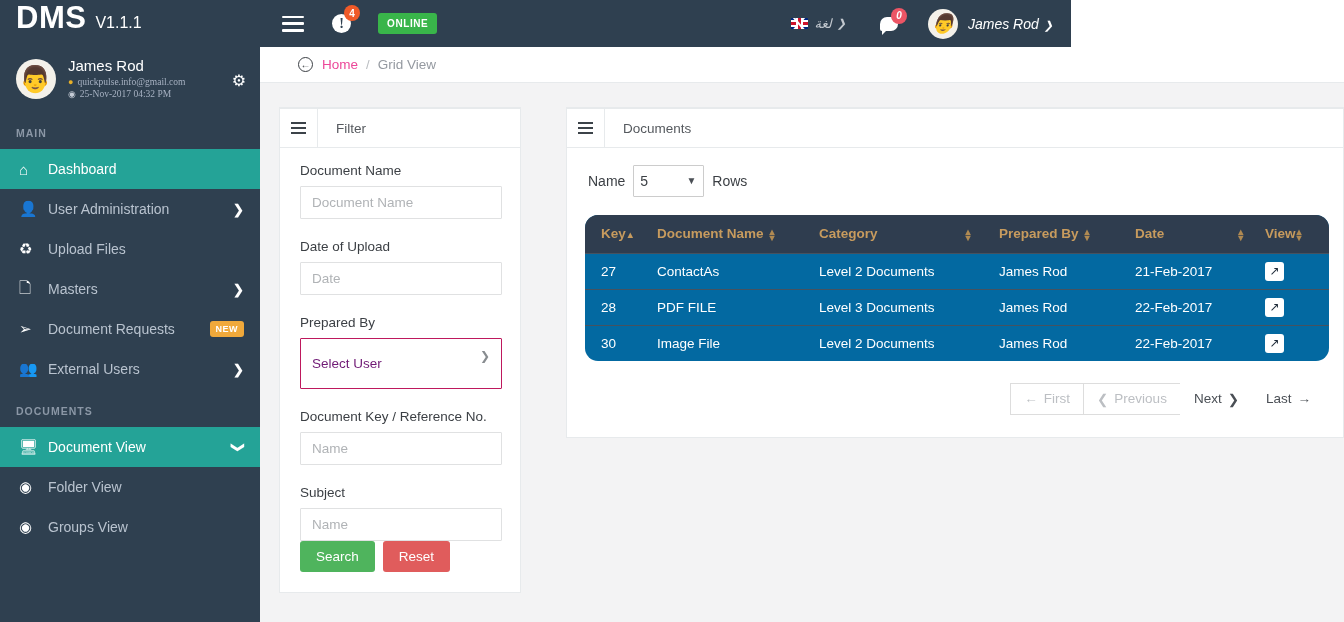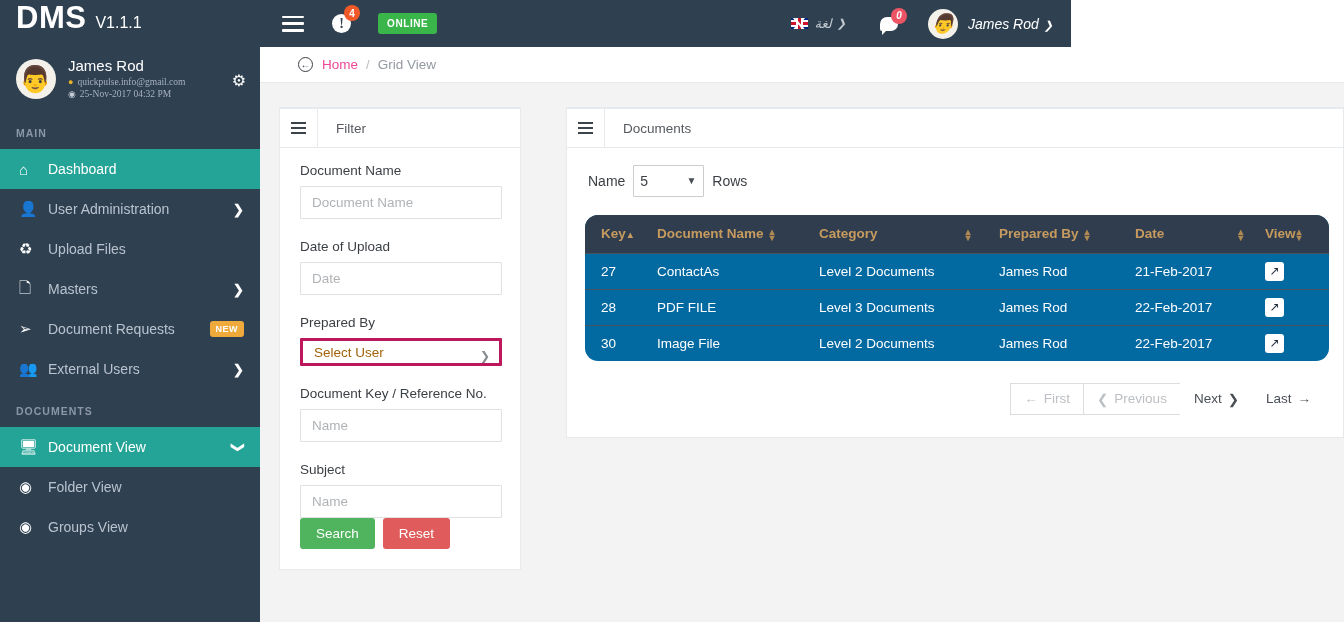--- a/index.html
+++ b/index.html
@@ -197,22 +197,22 @@
   }
   .field-label.first { margin-top: 0; }
   .text-input {
     width: 202px; height: 33px; border: 1px solid #e0e1e2; background: #fff;
     padding: 0 11px; font-size: 13.5px; color: #3b3f44;
     font-family: "Liberation Sans", sans-serif; border-radius: 1px;
   }
   .text-input::placeholder { color: #b0b3b6; }
   .select-wrap { position: relative; width: 202px; }
   .select-input {
-    width: 202px; height: 28px; border: 3px solid #be185d; background: #fff;
-    padding: 0 11px; font-size: 13.5px; color: #a16207;
+    width: 202px; height: 51px; border: 1px solid #be185d; background: #fff;
+    padding: 0 11px; font-size: 13.5px; color: #701a75;
     display: flex; align-items: center; cursor: pointer; border-radius: 1px;
   }
   .select-caret {
     position: absolute; right: 12px; top: 11px; color: #888c90; font-size: 12px;
   }
   .btn-row { display: flex; gap: 8px; }
   .btn {
     border: none; border-radius: 3px; color: #ffffff; font-size: 13.5px;
     padding: 8px 16px; cursor: pointer; font-family: "Liberation Sans", sans-serif;
   }

